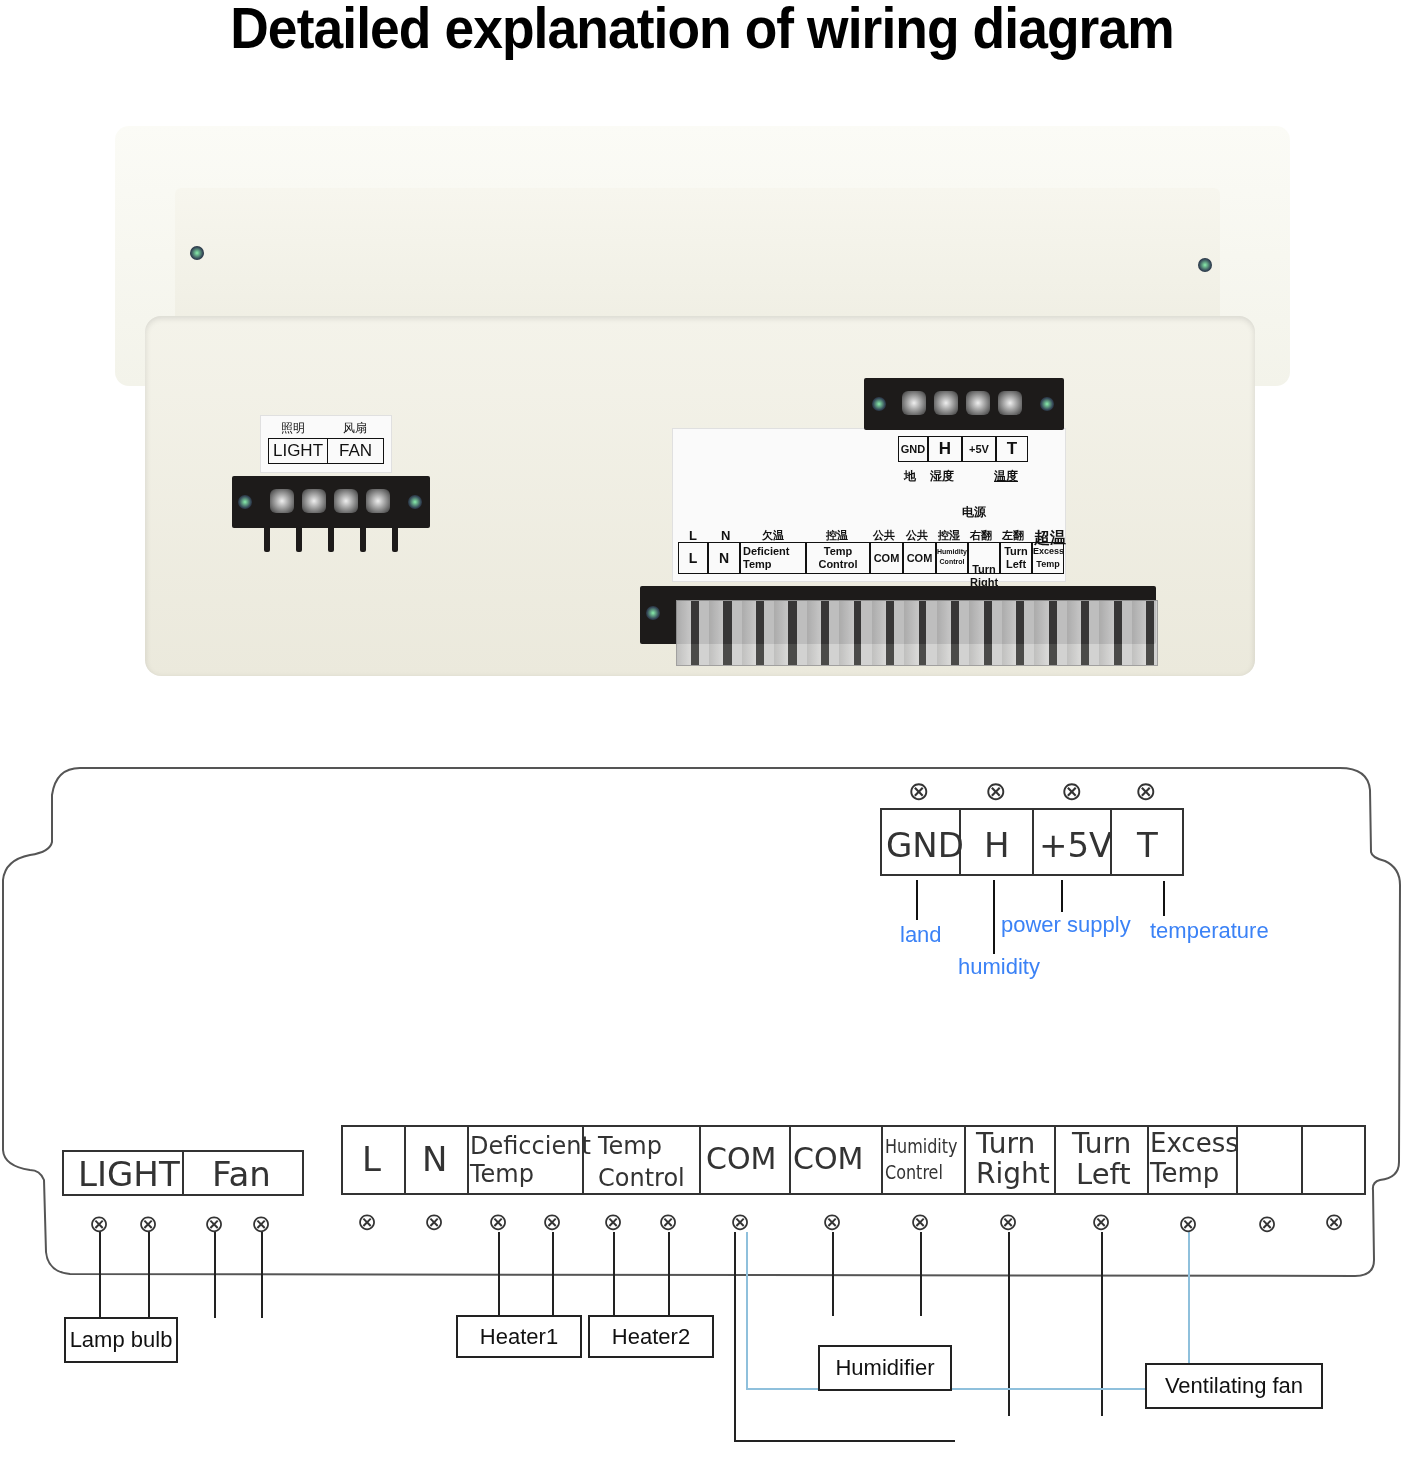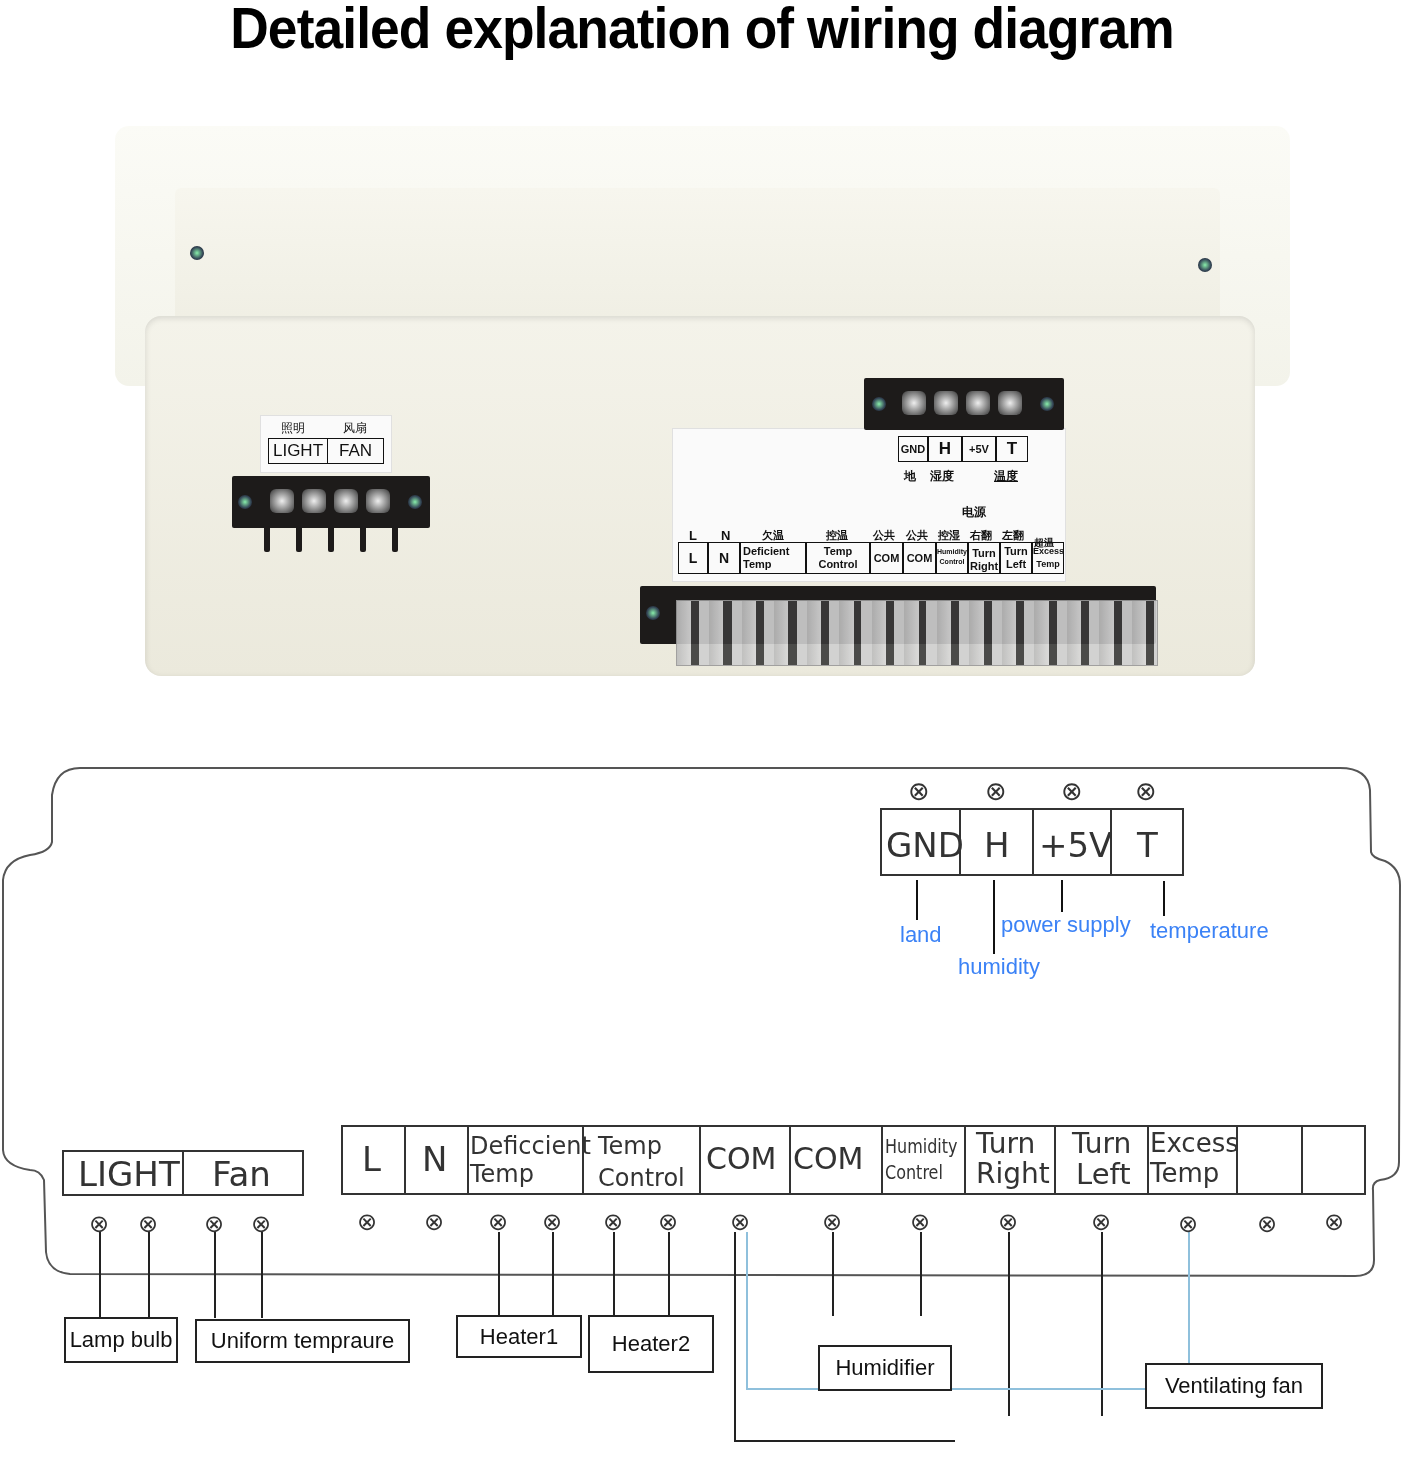--- a/index.html
+++ b/index.html
@@ -77,30 +77,30 @@
 
   <span class="small-lbl" style="left:579px;top:408px;font-weight:bold;font-size:13px;">L</span>
   <span class="small-lbl" style="left:611px;top:408px;font-weight:bold;font-size:13px;">N</span>
   <span class="small-lbl" style="left:652px;top:408px;font-weight:bold;font-size:11px;">欠温</span>
   <span class="small-lbl" style="left:716px;top:408px;font-weight:bold;font-size:11px;">控温</span>
   <span class="small-lbl" style="left:763px;top:408px;font-weight:bold;font-size:11px;">公共</span>
   <span class="small-lbl" style="left:796px;top:408px;font-weight:bold;font-size:11px;">公共</span>
   <span class="small-lbl" style="left:828px;top:408px;font-weight:bold;font-size:11px;">控湿</span>
   <span class="small-lbl" style="left:860px;top:408px;font-weight:bold;font-size:11px;">右翻</span>
   <span class="small-lbl" style="left:892px;top:408px;font-weight:bold;font-size:11px;">左翻</span>
-  <span class="small-lbl" style="left:924px;top:408px;font-weight:bold;font-size:10px;margin-top:8px;">超温</span>
+  <span class="small-lbl" style="left:924px;top:408px;font-weight:bold;font-size:16px;">超温</span>
 
   <div class="cell" style="left:568px;top:422px;width:30px;height:32px;font-size:14px;line-height:30px;">L</div>
   <div class="cell" style="left:598px;top:422px;width:32px;height:32px;font-size:14px;line-height:30px;">N</div>
   <div class="cell" style="left:630px;top:422px;width:66px;height:32px;font-size:11px;line-height:13px;text-align:left;padding:2px;">Deficient Temp</div>
   <div class="cell" style="left:696px;top:422px;width:64px;height:32px;font-size:11px;line-height:13px;padding:2px;">Temp Control</div>
   <div class="cell" style="left:760px;top:422px;width:33px;height:32px;font-size:11px;line-height:30px;">COM</div>
   <div class="cell" style="left:793px;top:422px;width:33px;height:32px;font-size:11px;line-height:30px;">COM</div>
   <div class="cell" style="left:826px;top:422px;width:32px;height:32px;font-size:7px;line-height:10px;padding-top:4px;">Humidity Control</div>
-  <div class="cell" style="left:858px;top:422px;width:32px;height:32px;font-size:11px;line-height:13px;padding-top:4px;">Turn Right</div>
+  <div class="cell" style="left:858px;top:422px;width:32px;height:32px;font-size:11px;line-height:13px;padding-top:20px;">Turn Right</div>
   <div class="cell" style="left:890px;top:422px;width:32px;height:32px;font-size:11px;line-height:13px;padding-top:2px;">Turn Left</div>
   <div class="cell" style="left:922px;top:422px;width:32px;height:32px;font-size:9px;line-height:13px;padding-top:2px;">Excess Temp</div>
 
   <div class="tb" style="left:530px;top:466px;width:516px;height:58px;">
     <div class="screw" style="left:6px;top:20px;"></div>
   </div>
   <div style="position:absolute;left:566px;top:480px;width:480px;height:64px;background:repeating-linear-gradient(90deg,#bcbcbc 0,#d9d9d9 14px,#3a3a3a 14px,#3a3a3a 22px,#d0d0d0 22px,#d0d0d0 32.5px);border:1px solid #999;opacity:0.9;"></div>
 </div>
 
 <div class="diagram">
@@ -204,18 +204,17 @@
   <span class="dtext" style="left:730px;top:450px;font-size:24px;">⊗</span>
   <span class="dtext" style="left:822px;top:450px;font-size:24px;">⊗</span>
   <span class="dtext" style="left:910px;top:450px;font-size:24px;">⊗</span>
   <span class="dtext" style="left:998px;top:450px;font-size:24px;">⊗</span>
   <span class="dtext" style="left:1091px;top:450px;font-size:24px;">⊗</span>
   <span class="dtext" style="left:1178px;top:452px;font-size:24px;">⊗</span>
   <span class="dtext" style="left:1257px;top:452px;font-size:24px;">⊗</span>
   <span class="dtext" style="left:1324px;top:450px;font-size:24px;">⊗</span>
 
   <div class="dev" style="left:64px;top:557px;width:114px;height:46px;">Lamp bulb</div>
-  <div class="dev" style="left:195px;top:559px;width:215px;height:44px;">Uniform tempraure</div>
   <div class="dev" style="left:456px;top:555px;width:126px;height:43px;">Heater1</div>
-  <div class="dev" style="left:588px;top:555px;width:126px;height:58px;">Heater2</div>
+  <div class="dev" style="left:588px;top:555px;width:126px;height:43px;">Heater2</div>
   <div class="dev" style="left:818px;top:555px;width:134px;height:46px;margin-top:30px;">Humidifier</div>
   <div class="dev" style="left:1145px;top:603px;width:178px;height:46px;">Ventilating fan</div>
 </div>
 
 </body></html>

